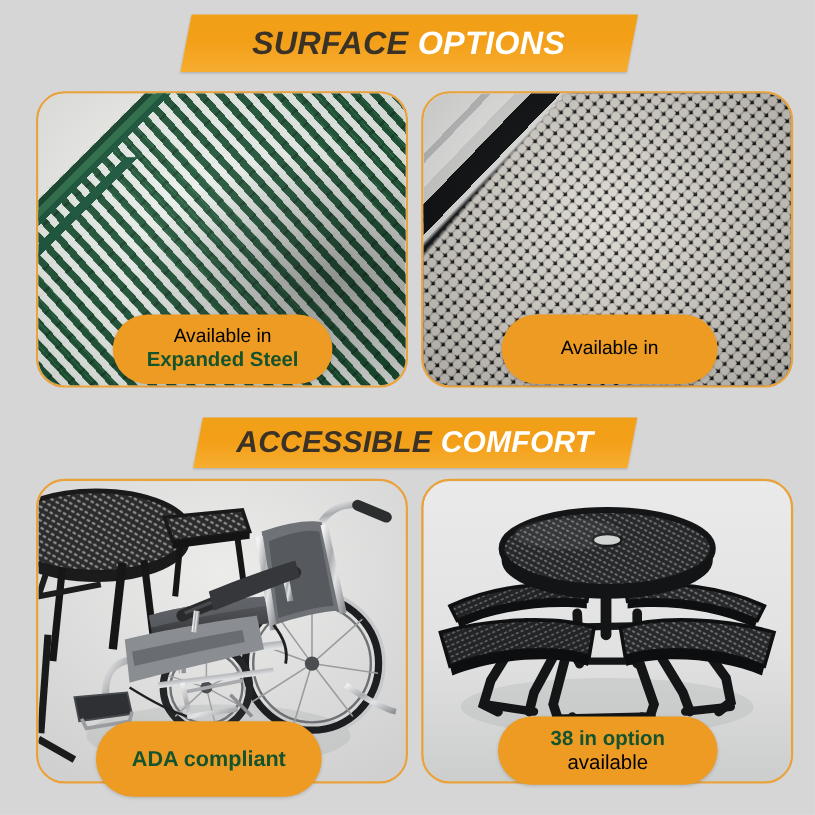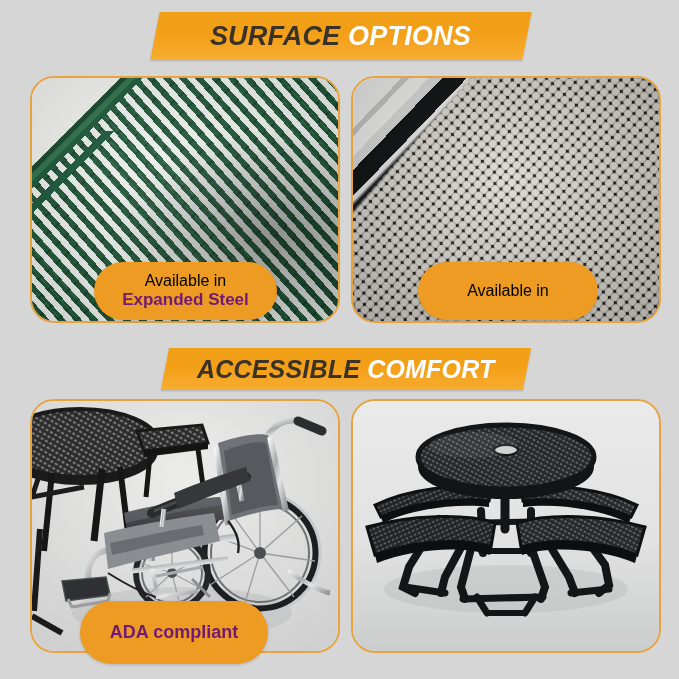--- a/index.html
+++ b/index.html
@@ -57,21 +57,21 @@
     border-radius:40px;
     display:flex;flex-direction:column;
     align-items:center;justify-content:center;
     padding:7px 26px;
     box-sizing:border-box;
     z-index:9;
     box-shadow:0 1px 3px rgba(0,0,0,.17);
   }
   .pill .l1,.pill .l2{white-space:nowrap;line-height:1.16;}
   .pill .dark{color:#000000;font-weight:normal;}
-  .pill .white{color:#701a75;font-weight:bold;}
+  .pill .white{color:#14532d;font-weight:bold;}
 
   #pill-expanded{left:94px;top:262px;width:183px;height:58px;}
   #pill-expanded .l1{font-size:16px;}
   #pill-expanded .l2{font-size:17px;}
   #pill-punched{left:418px;top:262px;width:180px;height:58px;}
   #pill-punched .l1{font-size:16px;}
   #pill-punched .l2{font-size:17px;}
   #pill-ada{left:80px;top:601px;width:188px;height:63px;}
   #pill-ada .l1{font-size:18px;}
   #pill-round{left:415px;top:597px;width:183px;height:57px;}
@@ -414,14 +414,18 @@
         <path d="M65 56 A88 32 0 0 0 241 56 L241 66 A88 32 0 0 1 65 66 Z" fill="#131415"></path>
 
         <ellipse cx="153" cy="49" rx="12" ry="5" fill="#cfd0d0"></ellipse>
         <ellipse cx="153" cy="49" rx="12" ry="5" fill="none" stroke="#18191a" stroke-width="2"></ellipse>
 
         <ellipse cx="120" cy="44" rx="44" ry="13" fill="#ffffff" opacity=".07"></ellipse>
       </svg>
     </div>
   </div>
 
+  <div class="pill" id="pill-round">
+    <span class="l1 white">38 in option</span>
+    <span class="l2 dark">available</span>
+  </div>
 
 </div>
 
 </body></html>

